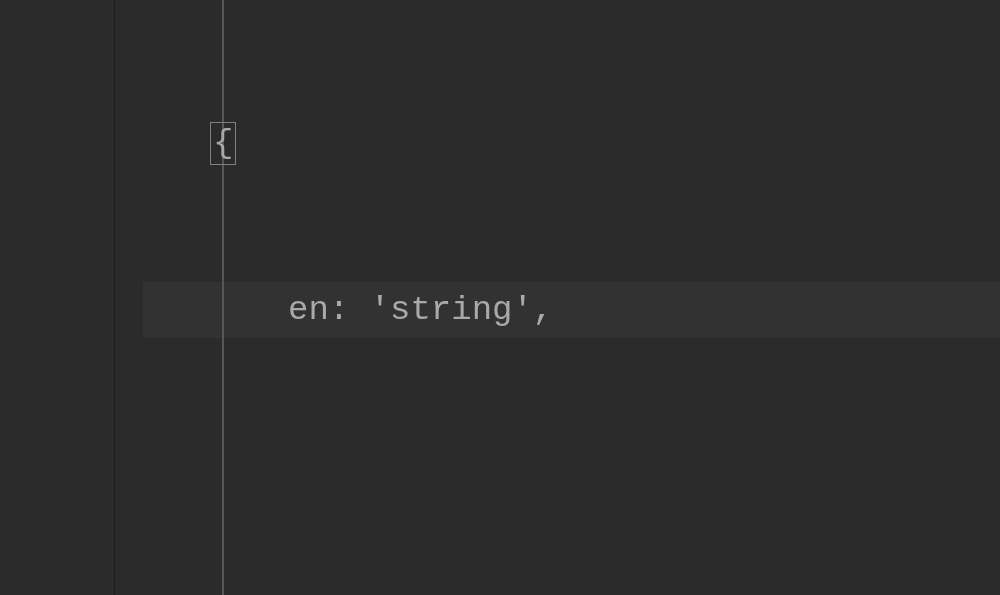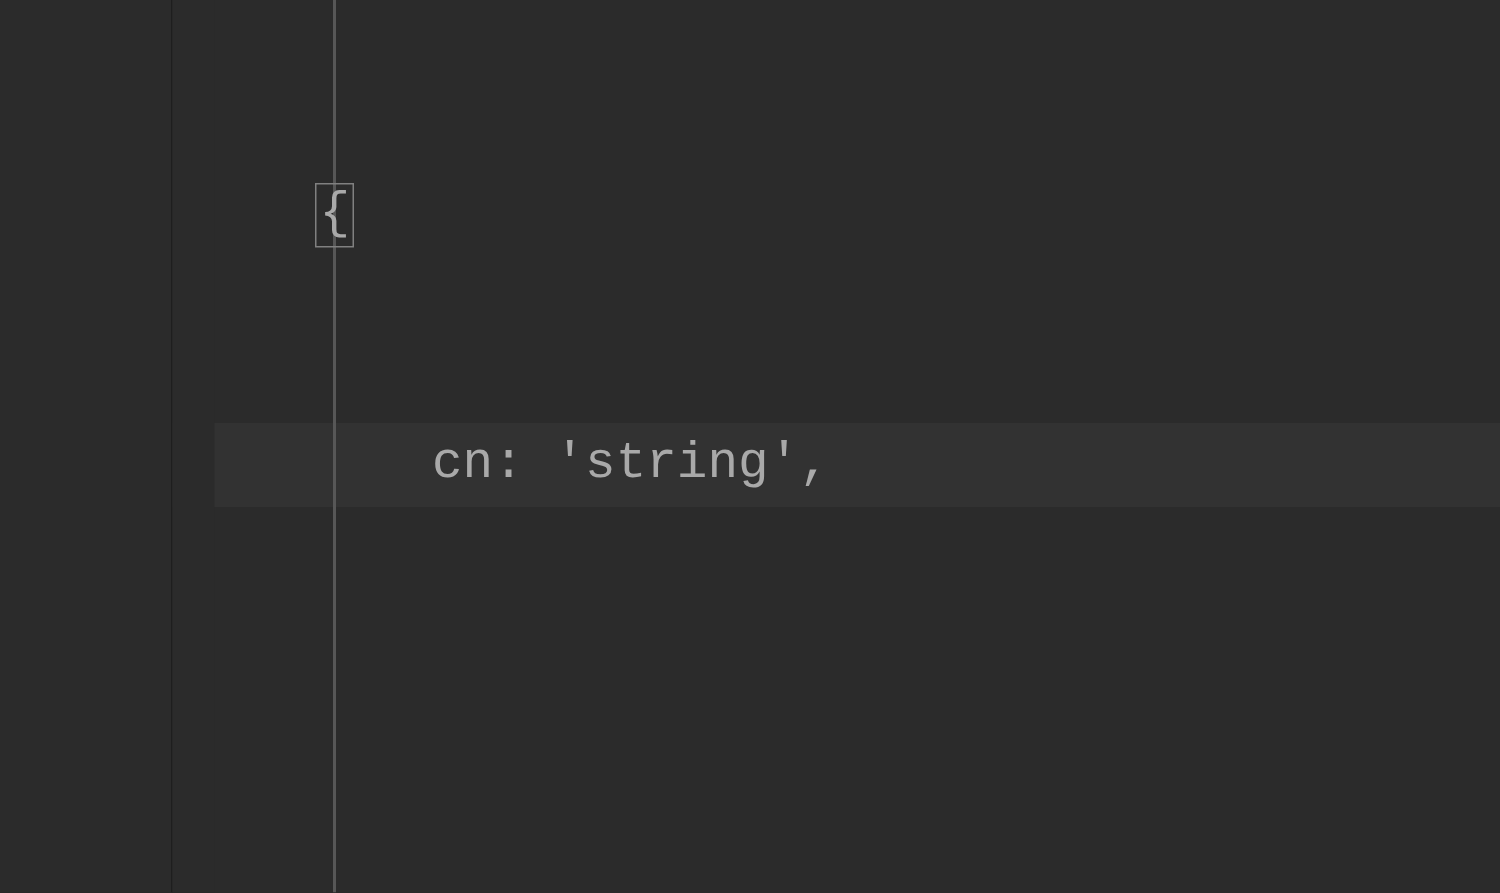--- a/index.html
+++ b/index.html
@@ -91,21 +91,21 @@
 <body>
 
 <div class="editor">
   <div class="gutter"></div>
   <div class="gutter-secondary"></div>
   <div class="indent-guide"></div>
   <div class="highlight-line"></div>
 
   <div class="code-area">
     <div class="line content-line"><span class="bracket-match"><span class="brace">{</span></span></div>
-    <div class="line content-line"><span class="indent"></span><span class="key">cn</span><span class="colon">: </span><span class="string">'string'</span><span class="comma">,</span></div>
+    <div class="line content-line"><span class="indent"></span><span class="key">en</span><span class="colon">: </span><span class="string">'string'</span><span class="comma">,</span></div>
     
     
     
     
     
     
   </div>
 </div>
 
 </body></html>

